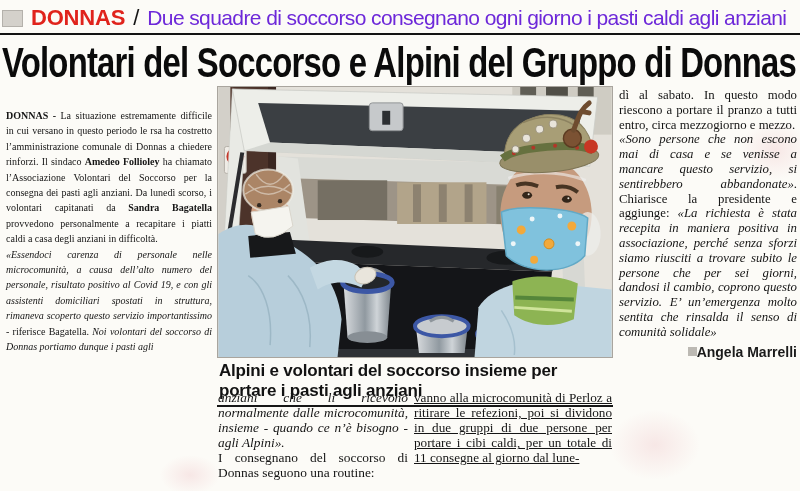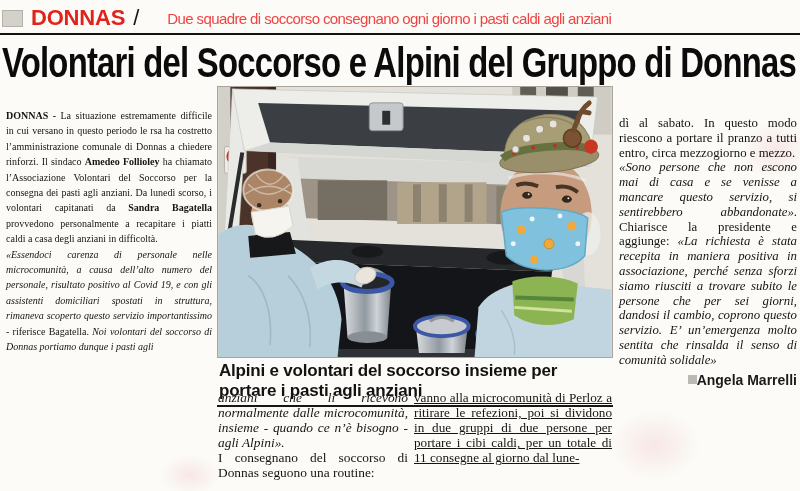--- a/index.html
+++ b/index.html
@@ -12,35 +12,35 @@
   .smudge { position:absolute; border-radius:50%; pointer-events:none;
     background:radial-gradient(closest-side, rgba(224,140,150,0.18), rgba(224,140,150,0)); }
 
   
   .kicker { position:absolute; top:3px; left:0; width:800px; height:30px;
     display:flex; align-items:center; gap:8px;
     font-family:"Liberation Sans", sans-serif; }
   .kicker-square { width:19px; height:15px; background:#d4d1cb; border:1px solid #b4b1ab; margin-left:2px; flex:0 0 auto; }
   .kicker-location { color:#e0231c; font-weight:bold; font-size:22px; letter-spacing:-0.2px; }
   .kicker-sep { color:#141414; font-size:22px; }
-  .kicker-rest { color:#ef4444; font-size:15px; letter-spacing:-0.6px; white-space:nowrap;margin-left:20px; }
+  .kicker-rest { color:#6d28d9; font-size:21px; letter-spacing:-0.6px; white-space:nowrap; }
   .header-rule { position:absolute; top:33px; left:0; width:800px; height:2px; background:#131313; }
 
   
   .headline-svg { position:absolute; top:35px; left:0; width:800px; height:50px; }
   .headline-svg text { font-family:"Liberation Sans", sans-serif; font-weight:bold;
     font-size:42px; fill:#0b0b0b; letter-spacing:-1px; }
 
   
   .col { position:absolute; text-align:justify; }
   .col p { margin:0; }
   #col1 { left:6px;   top:88px;  width:206px; font-size:10px; line-height:15.4px;margin-top:20px; }
   #col2 { left:218px; top:390px; width:190px; font-size:13.4px; line-height:15.1px; }
   #col3 { left:414px; top:390px; width:198px; font-size:13.2px; line-height:15.1px;text-decoration:underline; }
-  #col4 { left:619px; top:88px;  width:178px; font-size:12.8px; line-height:14.8px;margin-top:28px; }
+  #col4 { left:619px; top:88px;  width:178px; font-size:12.8px; line-height:14.8px; }
   .seg-b { font-weight:bold; }
   .seg-i { font-style:italic; }
 
   
   .photo { position:absolute; left:217px; top:86px; width:396px; height:272px;
     border:1px solid #a9a59e; box-sizing:border-box; background:#ddd9d2; }
   .caption { position:absolute; left:217px; top:361px; width:396px;
     font-family:"Liberation Sans", sans-serif; font-weight:bold; font-size:17px;
     letter-spacing:-0.2px; color:#121212; padding:0 0 4px 2px;
     border-bottom:2px solid #161616; box-sizing:border-box; }

